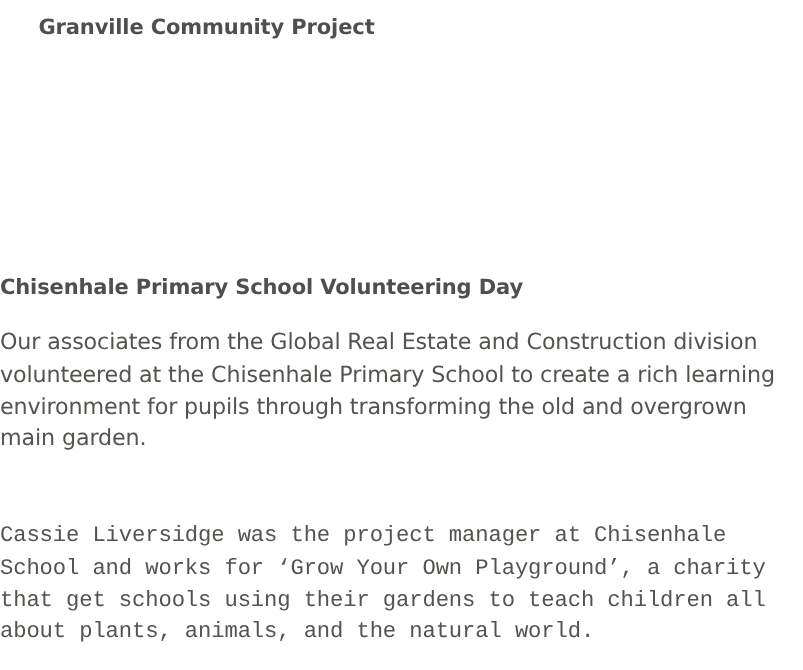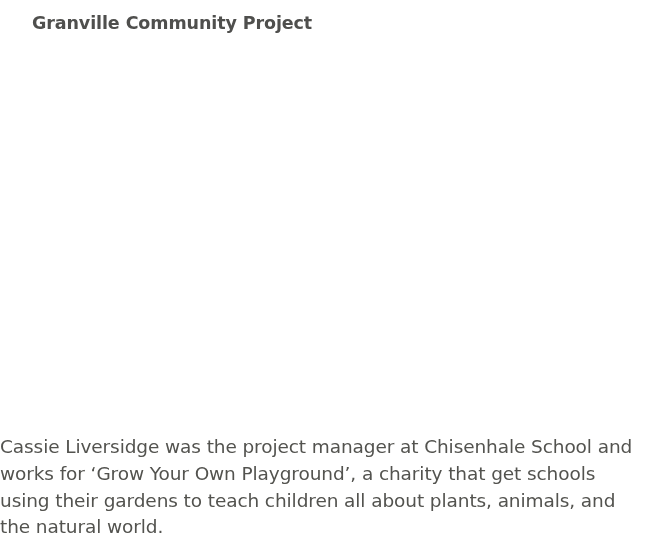--- a/index.html
+++ b/index.html
@@ -56,27 +56,30 @@
   }
   #section2-body {
     left: 0px;
     top: 273px;
     width: 660px;
   }
   #section2-body2 {
     left: 0px;
     top: 434px;
     width: 641px;
+    font-family: Liberation Mono, monospace;
   }
 </style>
 </head>
 <body>
 
 <div class="page">
 
   <div class="block heading" id="section1-heading">Granville Community Project</div>
 
 
+  <div class="block heading" id="section2-heading">Chisenhale Primary School Volunteering Day</div>
 
+  <div class="block body-text" id="section2-body">Our associates from the Global Real Estate and Construction division volunteered at the Chisenhale Primary School to create a rich learning environment for pupils through transforming the old and overgrown main garden.</div>
 
   <div class="block body-text" id="section2-body2">Cassie Liversidge was the project manager at Chisenhale School and works for ‘Grow Your Own Playground’, a charity that get schools using their gardens to teach children all about plants, animals, and the natural world.</div>
 
 </div>
 
 </body></html>

